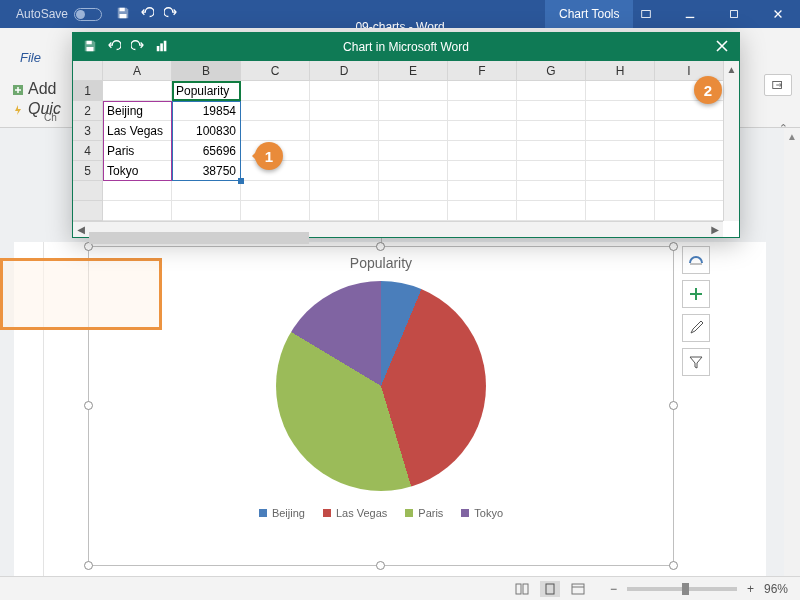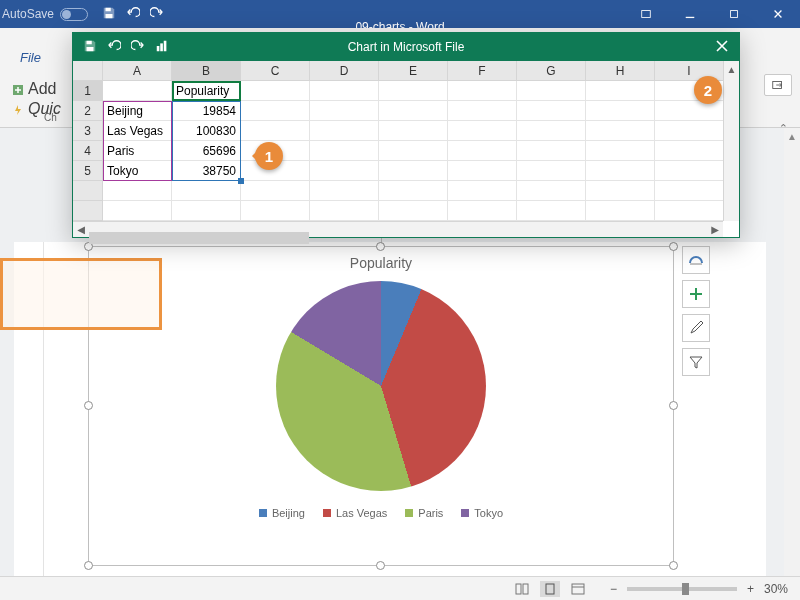--- a/index.html
+++ b/index.html
@@ -1,20 +1,20 @@
 <!DOCTYPE html>
 <html><head>
 <meta charset="utf-8">
 <style>
   * { box-sizing: border-box; margin: 0; padding: 0; font-family: "Segoe UI", Arial, sans-serif; }
   html, body { width: 800px; height: 600px; overflow: hidden; background: #fff; }
 
   
   .word-titlebar { height: 28px; background: #2b579a; color: #fff; display: flex; align-items: center; font-size: 12px; position: relative; }
-  .word-titlebar .autosave { display: flex; align-items: center; gap: 6px; margin-left: 2px; color: #d0d9ea; }
+  .word-titlebar .autosave { display: flex; align-items: center; gap: 6px; margin-left: 16px; color: #d0d9ea; }
   .toggle { width: 28px; height: 13px; border: 1px solid #9cb4d8; border-radius: 7px; position: relative; }
   .toggle::after { content: ""; position: absolute; width: 9px; height: 9px; border-radius: 50%; background: #9cb4d8; top: 1px; left: 1px; }
   .qat { display: flex; align-items: center; gap: 10px; margin-left: 14px; color: #fff; }
   .qat svg { width: 14px; height: 14px; }
   .word-titlebar .doc-title { position: absolute; left: 50%; transform: translateX(-50%); color: #fff; margin-top: 25px; }
   .word-titlebar .charttools { position: absolute; left: 545px; top: 0; height: 28px; padding: 0 14px; background: #3b6db3; color: #fff; display: flex; align-items: center; }
   .win-controls { position: absolute; right: 0; top: 0; height: 28px; display: flex; }
   .win-controls div { width: 44px; display: flex; align-items: center; justify-content: center; color: #fff; }
   .win-controls svg { width: 12px; height: 12px; }
 
@@ -121,20 +121,21 @@
           <path fill="#fff" d="M4 2h6v4H4zM4 9h8v5H4z"></path>
         </svg></span>
     <span><svg viewBox="0 0 16 16">
           <path fill="none" stroke="#fff" stroke-width="1.5" d="M11 12a5 5 0 10-5-5H2m0 0l3-3M2 7l3 3"></path>
         </svg></span>
     <span><svg viewBox="0 0 16 16">
           <path fill="none" stroke="#fff" stroke-width="1.5" d="M5 12a5 5 0 115-5h4m0 0l-3-3m3 3l-3 3"></path>
         </svg></span>
   </div>
   <div class="doc-title">09-charts - Word</div>
+  <div class="charttools">Chart Tools</div>
   <div class="win-controls">
     <div>
         <svg viewBox="0 0 14 14">
           <rect x="2" y="3" width="10" height="8" fill="none" stroke="#fff"></rect>
         </svg>
       </div>
     <div>
         <svg viewBox="0 0 14 14">
           <line x1="2" y1="11" x2="12" y2="11" stroke="#fff" stroke-width="1.5"></line>
         </svg>
@@ -246,21 +247,21 @@
           </svg></span>
       <span><svg viewBox="0 0 16 16">
             <path fill="none" stroke="#fff" stroke-width="1.5" d="M5 12a5 5 0 115-5h4m0 0l-3-3m3 3l-3 3"></path>
           </svg></span>
       <span><svg viewBox="0 0 16 16">
             <rect x="2" y="8" width="3" height="6" fill="#fff"></rect>
             <rect x="6" y="5" width="3" height="9" fill="#fff"></rect>
             <rect x="10" y="2" width="3" height="12" fill="#fff"></rect>
           </svg></span>
     </div>
-    <div class="cap">Chart in Microsoft File</div>
+    <div class="cap">Chart in Microsoft Word</div>
     <div class="close"><svg viewBox="0 0 14 14">
           <path d="M2 2l10 10M12 2L2 12" stroke="#fff" stroke-width="1.6"></path>
         </svg></div>
   </div>
   <div class="ds-body">
     <div class="col-hdrs">
       <div class="rowhdr-w"></div>
       <div class="colw">A</div>
       <div class="colw sel">B</div>
       <div class="colw">C</div>
@@ -398,14 +399,14 @@
           <rect x="1" y="1" width="12" height="10" fill="none" stroke="#777"></rect>
           <line x1="1" y1="4" x2="13" y2="4" stroke="#777"></line>
         </svg>
       </div>
   </div>
   <span>−</span>
   <div class="zoom-slider">
       <div class="knob"></div>
     </div>
   <span>+</span>
-  <span>30%</span>
+  <span>96%</span>
 </div>
 
 </body></html>

